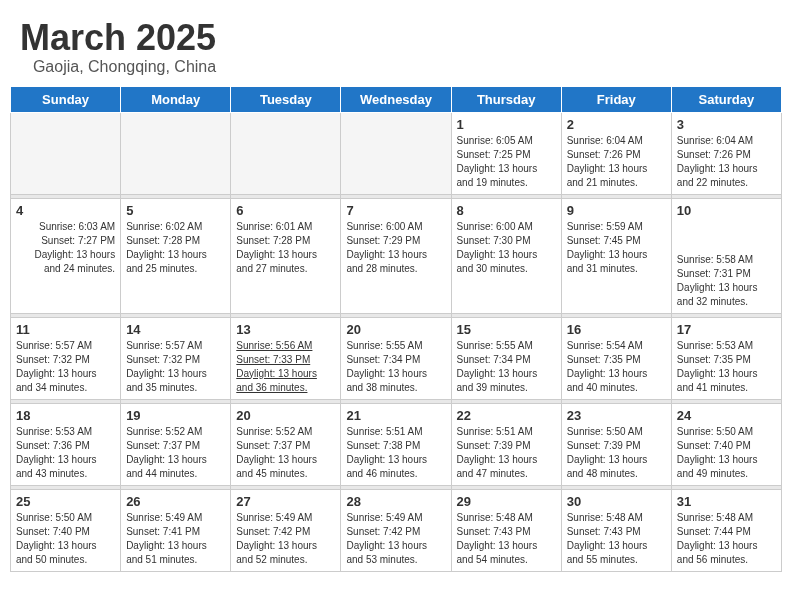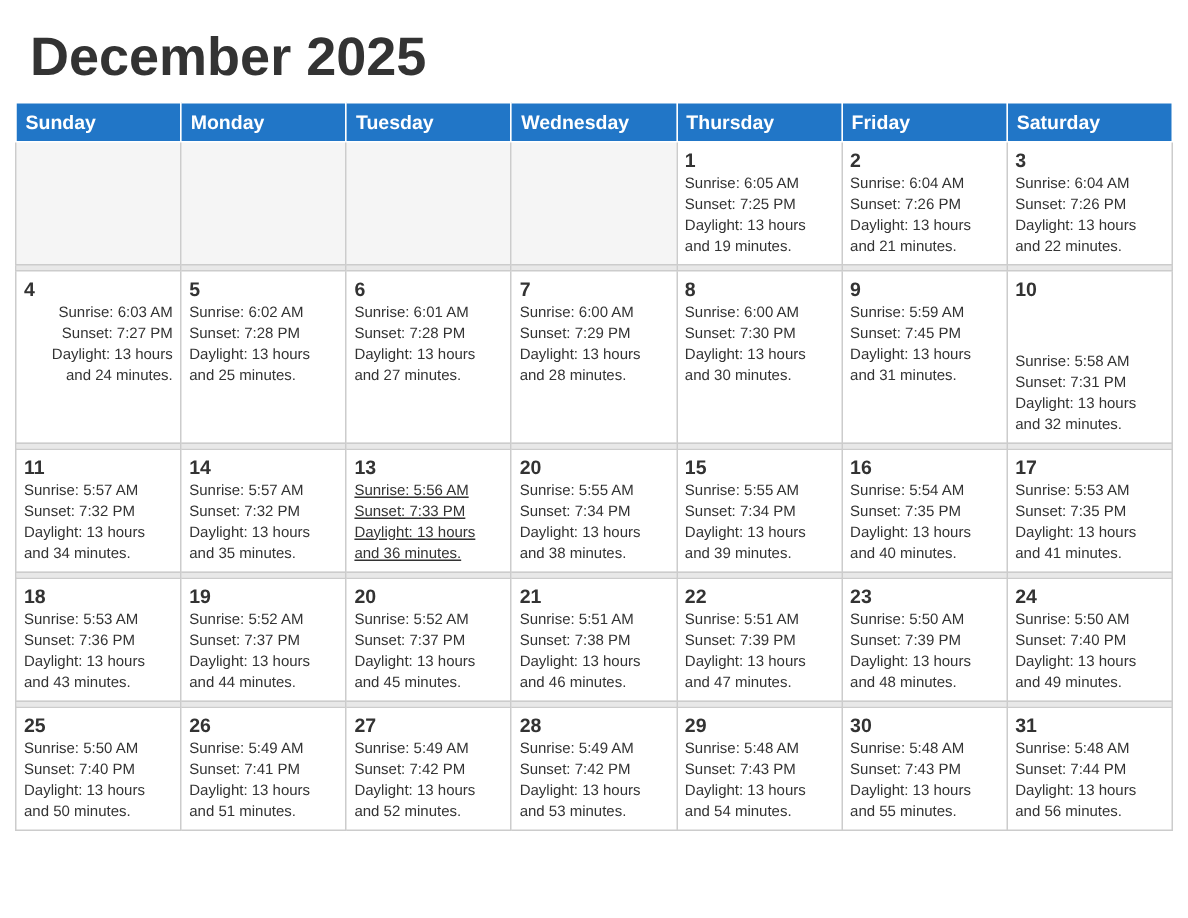--- a/index.html
+++ b/index.html
@@ -55,21 +55,21 @@
       color: #555;
     }
     .calendar {
       width: 100%;
       border-collapse: collapse;
       margin-top: 6px;
     }
     .calendar th {
       background-color: #2176c7;
       color: #fff;
-      text-align: left;
+      text-align: center;
       padding: 5px 6px;
       font-size: 13px;
       font-weight: bold;
       border: 1px solid #fff;
     }
     .calendar td {
       border: 1px solid #ccc;
       vertical-align: top;
       padding: 4px 5px;
       width: 108px;
@@ -98,21 +98,22 @@
       background: #e8e8e8;
       border: 1px solid #ccc;
       padding: 0;
     }
   </style>
 </head>
 <body>
 
 <div class="header">
   <div class="title-block">
-    <h1>December 2025</h1>
+    <h1>March 2025</h1>
+    <h2>Gaojia, Chongqing, China</h2>
   </div>
 </div>
 
 <table class="calendar">
   <thead>
     <tr>
     <th>Sunday</th>
         <th>Monday</th>
         <th>Tuesday</th>
         <th>Wednesday</th>

